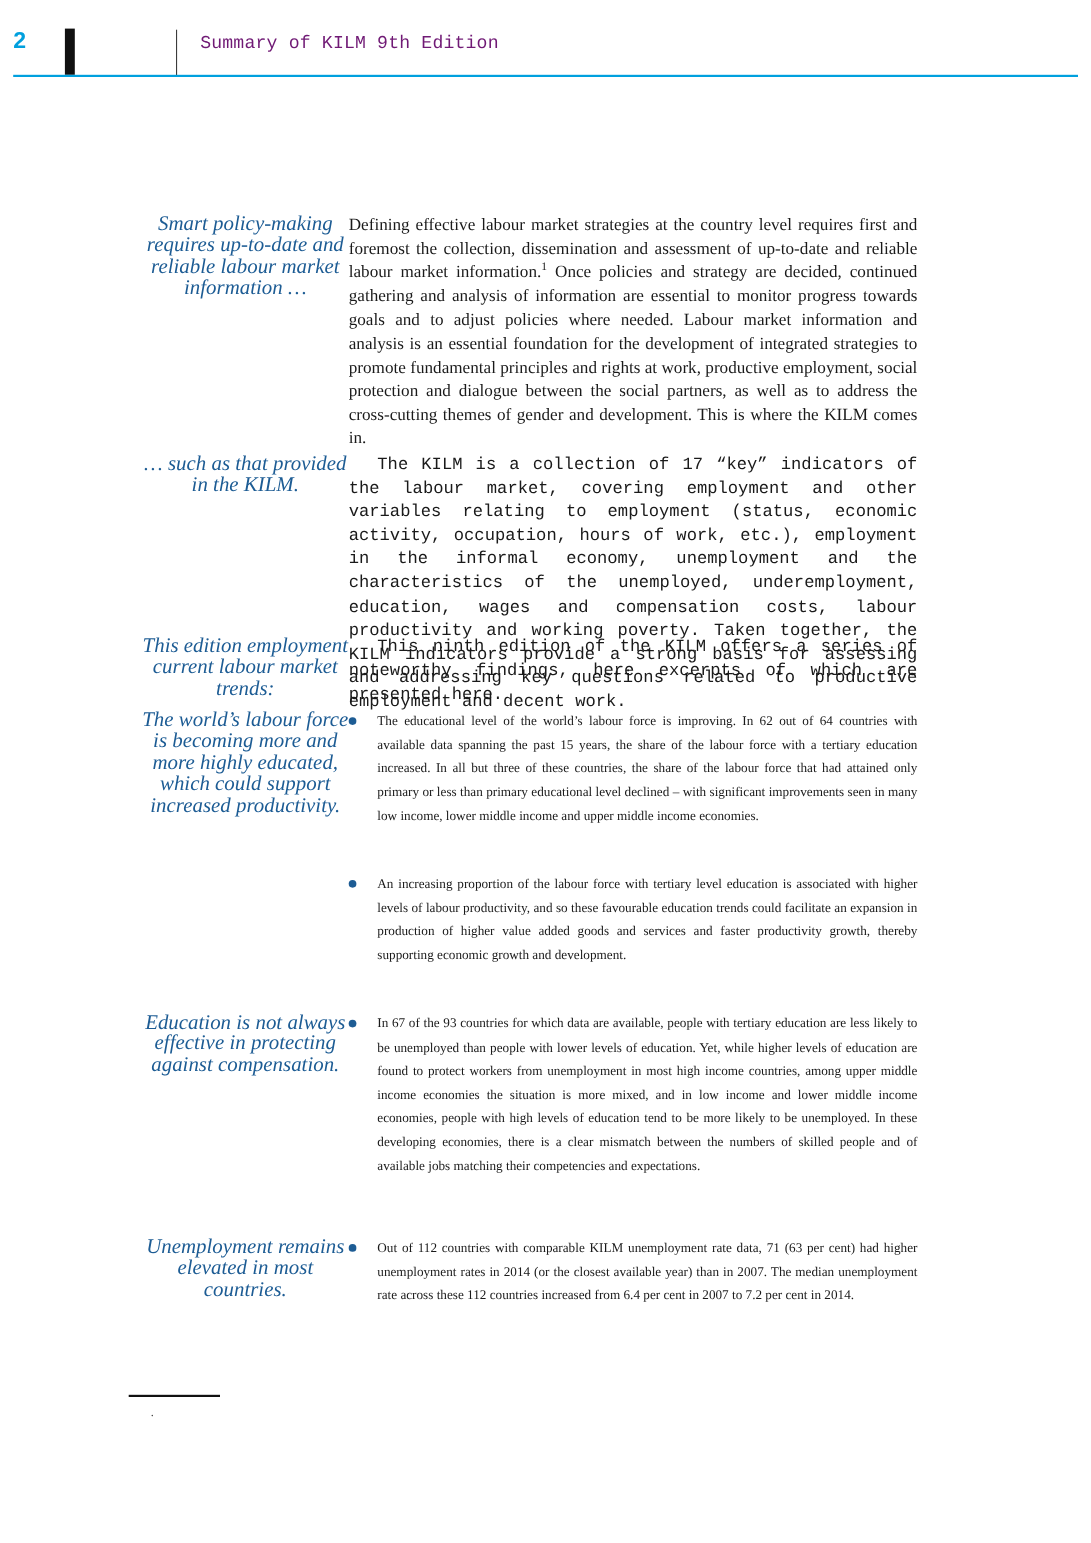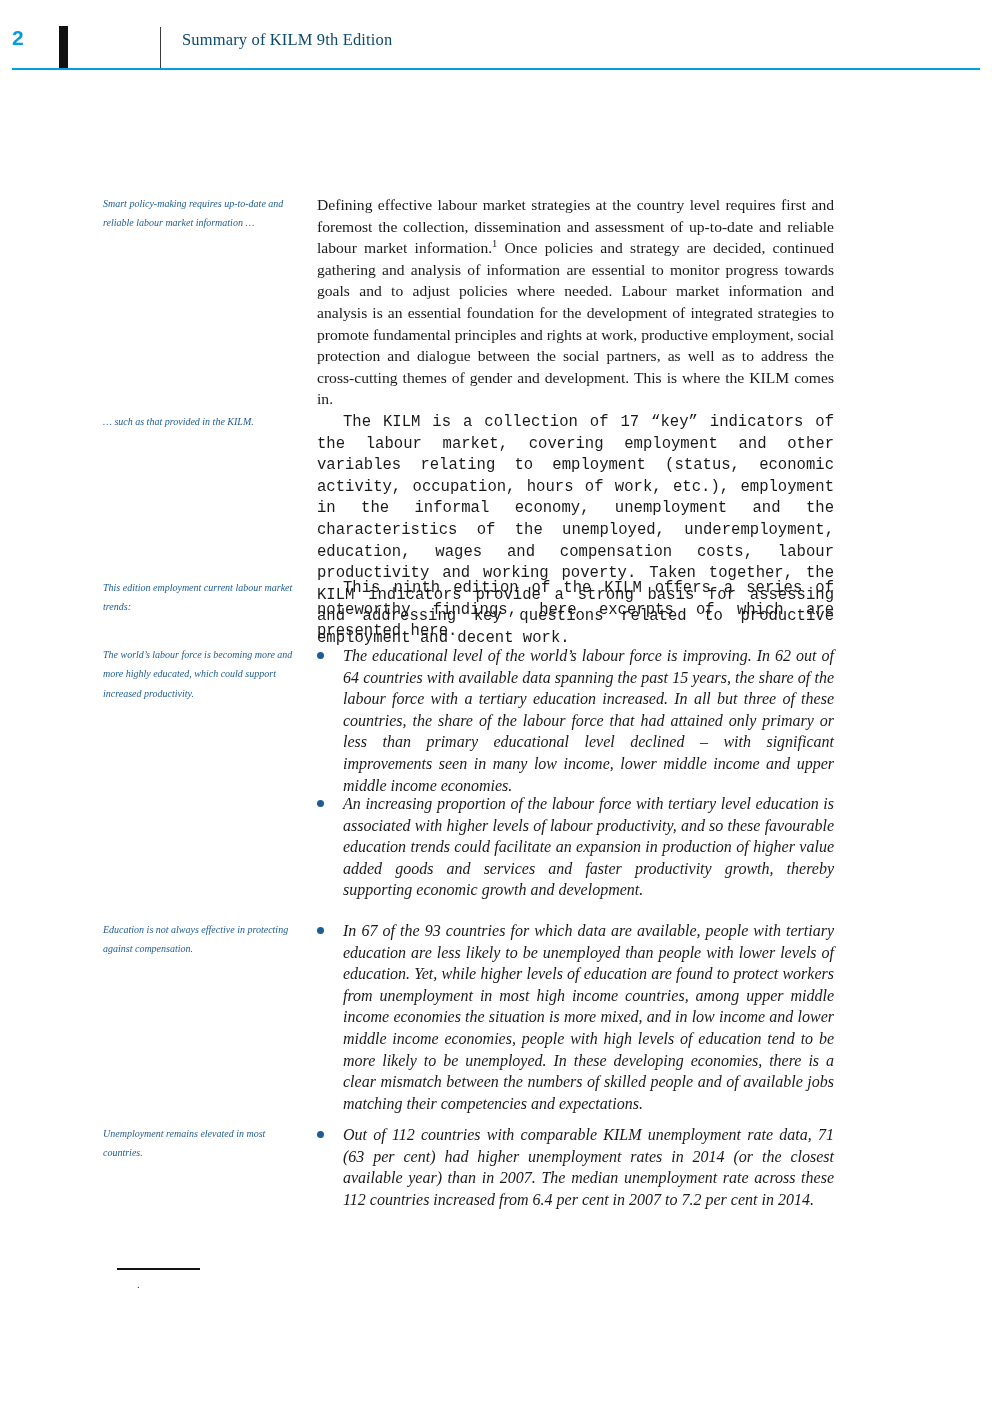--- a/index.html
+++ b/index.html
@@ -54,24 +54,24 @@
     left: 160px;
     top: 27px;
     width: 1px;
     height: 42px;
     background: #3b3b3b;
   }
   .header-title {
     position: absolute;
     left: 182px;
     top: 30px;
-    font-family: Liberation Serif, serif;
+    font-family: Liberation Mono, monospace;
     font-size: 16.5px;
     line-height: 1.2;
-    color: #0c4a6e;
+    color: #701a75;
     letter-spacing: 0.15px;
     white-space: nowrap;
   }
   .header-rule {
     position: absolute;
     left: 12px;
     top: 68px;
     width: 968px;
     height: 2px;
     background: #00a0de;
@@ -86,27 +86,28 @@
   }
 
   .block {
     position: absolute;
     left: 0;
     width: 992px;
   }
 
   .marginnote {
     position: absolute;
-    left: 103px;
+    left: 128px;
     width: 190px;
     font-family: "Liberation Serif", "DejaVu Serif", serif;
     font-style: italic;
-    font-size: 10px;
+    font-size: 19px;
     line-height: 19.4px;
     color: #1d5c94;
+    text-align: center;
   }
 
   .bodycol {
     position: absolute;
     left: 317px;
     width: 517px;
     font-family: "Liberation Serif", "DejaVu Serif", serif;
     font-size: 15.6px;
     line-height: 21.6px;
     color: #1a1a1a;
@@ -138,27 +139,26 @@
     top: 7px;
     width: 7px;
     height: 7px;
     background: #1d5c94;
     border-radius: 50%;
   }
   .bullet-text {
     margin-left: 26px;
     width: 491px;
     font-family: "Liberation Serif", "DejaVu Serif", serif;
-    font-size: 16px;
+    font-size: 12px;
     line-height: 21.6px;
     color: #1a1a1a;
     text-align: justify;
     text-justify: inter-word;
     hyphens: auto;
-    font-style: italic;
   }
 
   
   .footnote-rule {
     position: absolute;
     left: 117px;
     top: 1268px;
     width: 83px;
     height: 2px;
     background: #111111;

